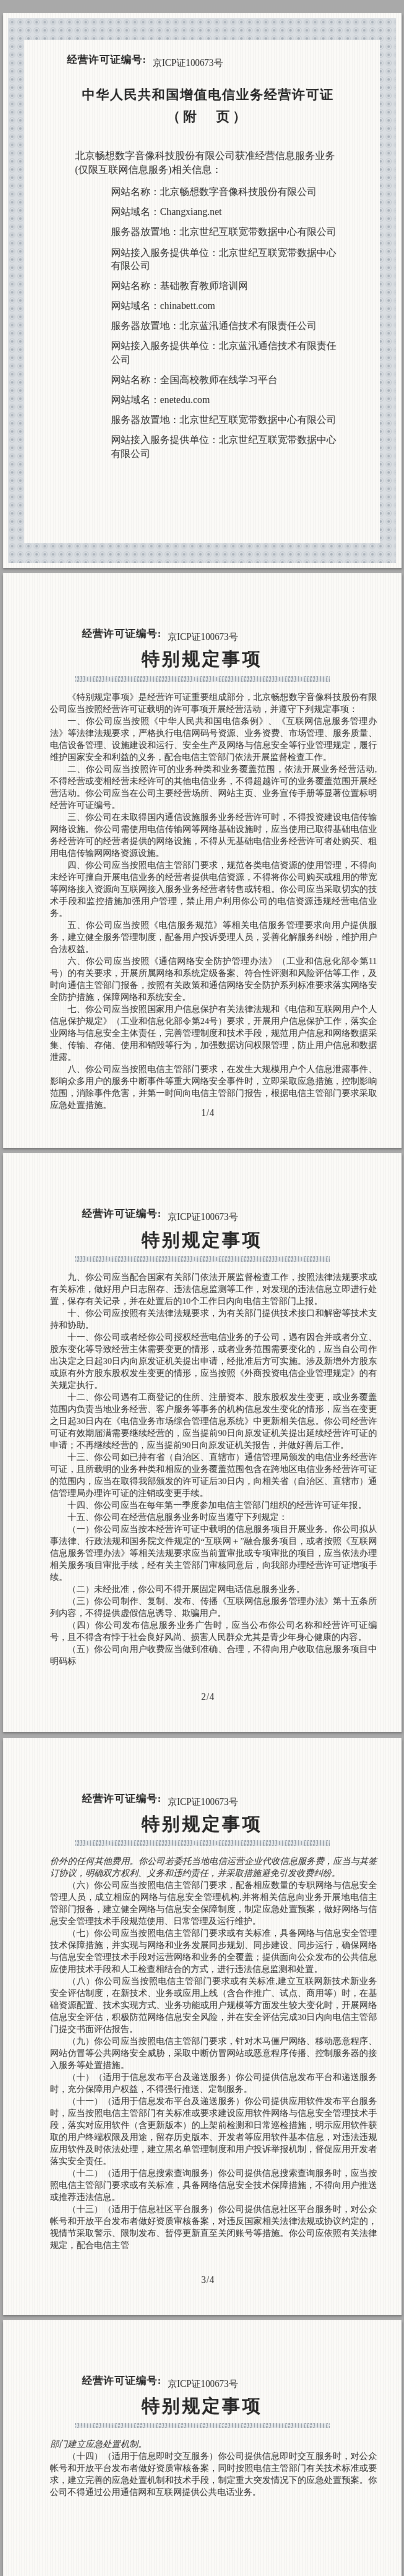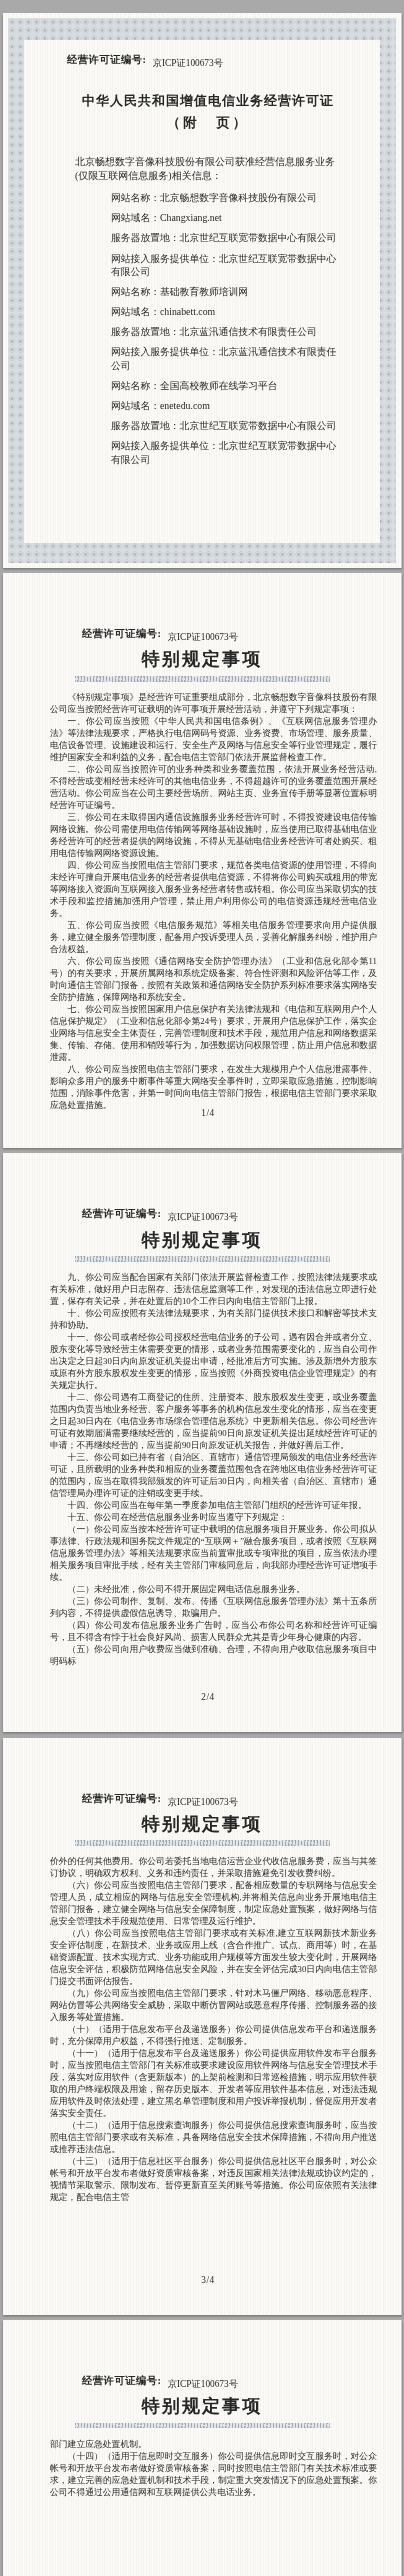--- a/index.html
+++ b/index.html
@@ -16,41 +16,41 @@
       background-image:
         radial-gradient(circle at 4.1px 4.1px,#a9b1b9 1px,rgba(0,0,0,0) 1.5px),
         radial-gradient(circle at 4.1px 4.1px,rgba(0,0,0,0) 2.1px,#c2c8ce 2.6px,rgba(0,0,0,0) 3.3px);
       background-size:8.2px 8.2px;}
   .cert-frame-inner{position:absolute;top:27px;left:20.6px;right:20.6px;bottom:25px;background-color:#fbfaf7;
       background-image:repeating-linear-gradient(90deg,rgba(110,112,118,0.045) 0 1px,rgba(0,0,0,0) 1px 2.6px);}
   .cert-content{position:absolute;inset:0;padding:40px 33px 0 45px;}
   .lic-row{display:flex;align-items:baseline;}
   .lic-label{font-size:10.3px;font-weight:700;letter-spacing:0.5px;padding-left:19px;}
   .lic-no{font-size:9.3px;margin-left:6.2px;transform:translateY(2.6px);}
-  .cert-title{margin-top:25px;text-align:center;font-size:13px;font-weight:700;letter-spacing:1px;}
+  .cert-title{margin-top:19px;text-align:center;font-size:13px;font-weight:700;letter-spacing:1px;}
   .cert-sub{margin-top:4.1px;text-align:center;font-size:13.4px;font-weight:700;letter-spacing:3.1px;}
   .cert-intro{margin:23px 0 0 27px;width:262px;font-size:10px;line-height:14px;}
   .cert-entries{margin:8.2px 0 0 27px;width:264px;}
   .cert-entries .entry{margin:6.7px 0 0 0;font-size:9.8px;line-height:13.4px;padding-left:36px;}
 
   
   .page.prov{height:575px;}
   .page.prov3{height:579px;}
   .page.prov4{height:577px;}
   .page.prov5{height:553px;}
   .prov-lic{padding:54px 0 0 60px;}
   .prov-title{margin-top:6.2px;text-align:center;font-size:18px;font-weight:700;letter-spacing:2.1px;}
   .zigzag{width:255px;height:5.7px;margin:4.6px auto 0;
       background-image:
         repeating-linear-gradient(100deg,#9fa6ad 0 0.8px,rgba(0,0,0,0) 0.8px 3.1px),
         repeating-linear-gradient(80deg,#b8bec4 0 0.8px,rgba(0,0,0,0) 0.8px 3.1px),
         linear-gradient(#e7eaec,#dfe3e6);}
   .prov-body{margin:9.3px 24px 0 47px;font-size:8.8px;line-height:12px;text-align:justify;}
   .prov-body p.para{margin:0;text-indent:2em;}
-  .prov-body p.para.cont{text-indent:0;}
+  .prov-body p.para.cont{text-indent:0;font-style:italic;}
   .page-no{position:absolute;left:12px;right:0;bottom:30px;text-align:center;font-size:9.3px;letter-spacing:0.5px;}
 </style>
 </head>
 <body>
 
 <div class="page cert">
   <div class="cert-frame"></div>
   <div class="cert-frame-inner"></div>
   <div class="cert-content">
     <div class="lic-row">
@@ -125,20 +125,21 @@
 <div class="page prov prov4">
   <div class="lic-row prov-lic">
     <span class="lic-label">经营许可证编号:</span>
     <span class="lic-no">京ICP证100673号</span>
   </div>
   <div class="prov-title">特别规定事项</div>
   <div class="zigzag"></div>
   <div class="prov-body">
     <p class="para cont">价外的任何其他费用。你公司若委托当地电信运营企业代收信息服务费，应当与其签订协议，明确双方权利、义务和违约责任，并采取措施避免引发收费纠纷。</p>
       <p class="para">（六）你公司应当按照电信主管部门要求，配备相应数量的专职网络与信息安全管理人员，成立相应的网络与信息安全管理机构,并将相关信息向业务开展地电信主管部门报备，建立健全网络与信息安全保障制度，制定应急处置预案，做好网络与信息安全管理技术手段规范使用、日常管理及运行维护。</p>
+      <p class="para">（七）你公司应当按照电信主管部门要求或有关标准，具备网络与信息安全管理技术保障措施，并实现与网络和业务发展同步规划、同步建设、同步运行，确保网络与信息安全管理技术手段对运营网络和业务的全覆盖；提供面向公众发布的公共信息应使用技术手段和人工检查相结合的方式，进行违法信息监测和处置。</p>
       <p class="para">（八）你公司应当按照电信主管部门要求或有关标准,建立互联网新技术新业务安全评估制度，在新技术、业务或应用上线（含合作推广、试点、商用等）时，在基础资源配置、技术实现方式、业务功能或用户规模等方面发生较大变化时，开展网络信息安全评估，积极防范网络信息安全风险，并在安全评估完成30日内向电信主管部门提交书面评估报告。</p>
       <p class="para">（九）你公司应当按照电信主管部门要求，针对木马僵尸网络、移动恶意程序、网站仿冒等公共网络安全威胁，采取中断仿冒网站或恶意程序传播、控制服务器的接入服务等处置措施。</p>
       <p class="para">（十）（适用于信息发布平台及递送服务）你公司提供信息发布平台和递送服务时，充分保障用户权益，不得强行推送、定制服务。</p>
       <p class="para">（十一）（适用于信息发布平台及递送服务）你公司提供应用软件发布平台服务时，应当按照电信主管部门有关标准或要求建设应用软件网络与信息安全管理技术手段，落实对应用软件（含更新版本）的上架前检测和日常巡检措施，明示应用软件获取的用户终端权限及用途，留存历史版本、开发者等应用软件基本信息，对违法违规应用软件及时依法处理，建立黑名单管理制度和用户投诉举报机制，督促应用开发者落实安全责任。</p>
       <p class="para">（十二）（适用于信息搜索查询服务）你公司提供信息搜索查询服务时，应当按照电信主管部门要求或有关标准，具备网络信息安全技术保障措施，不得向用户推送或推荐违法信息。</p>
       <p class="para">（十三）（适用于信息社区平台服务）你公司提供信息社区平台服务时，对公众帐号和开放平台发布者做好资质审核备案，对违反国家相关法律法规或协议约定的，视情节采取警示、限制发布、暂停更新直至关闭账号等措施。你公司应依照有关法律规定，配合电信主管</p>
   </div>
   <div class="page-no">3/4</div>
 </div>
 

